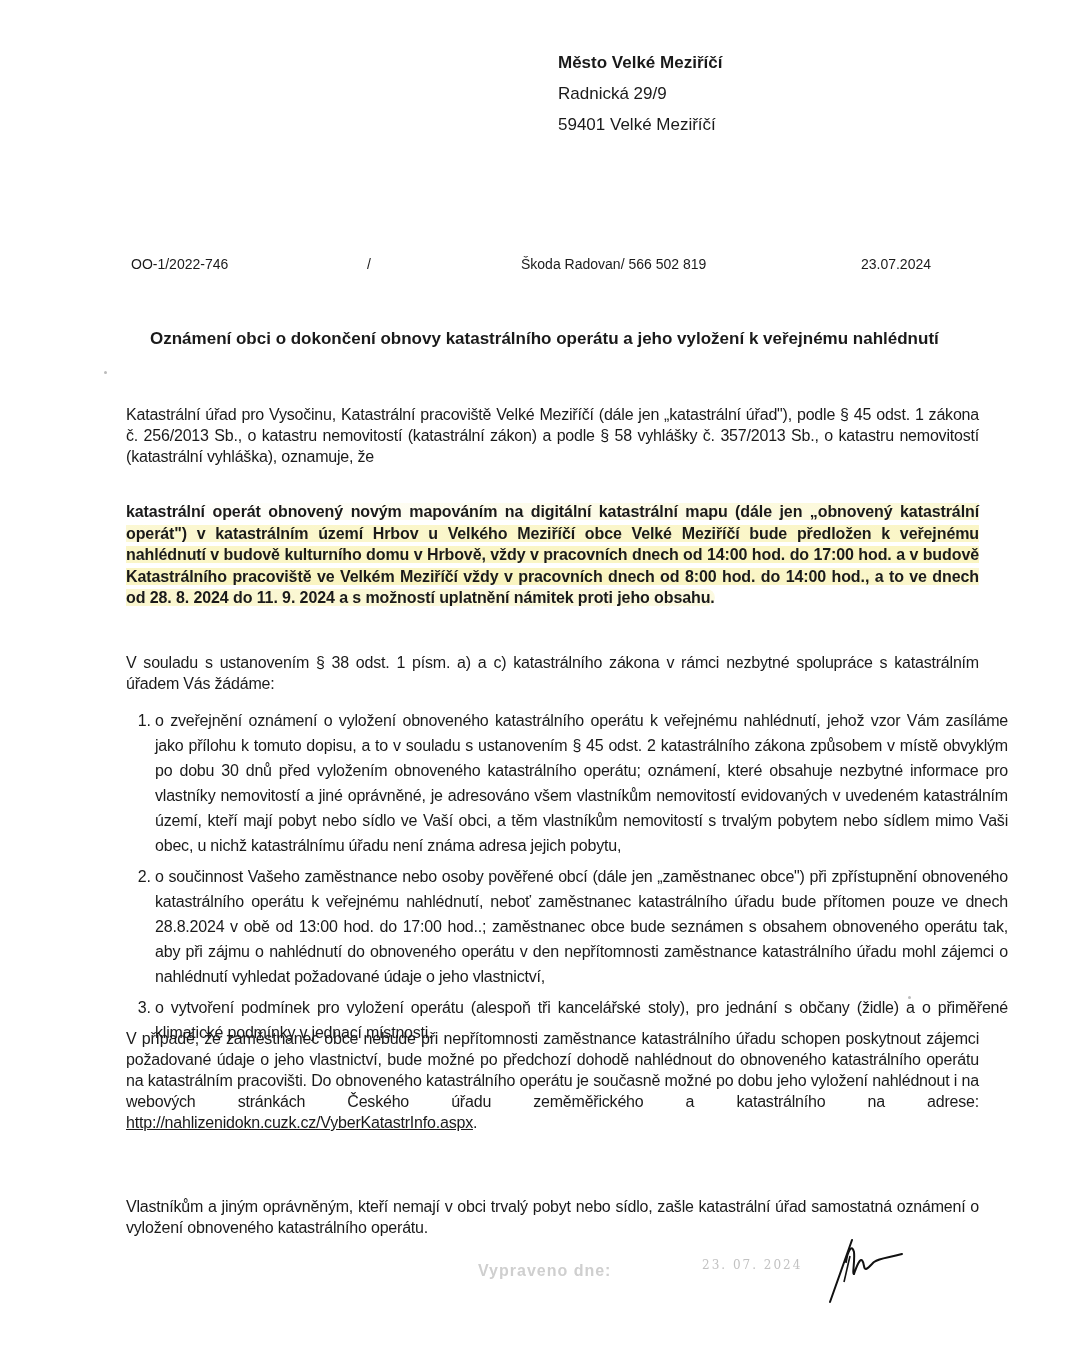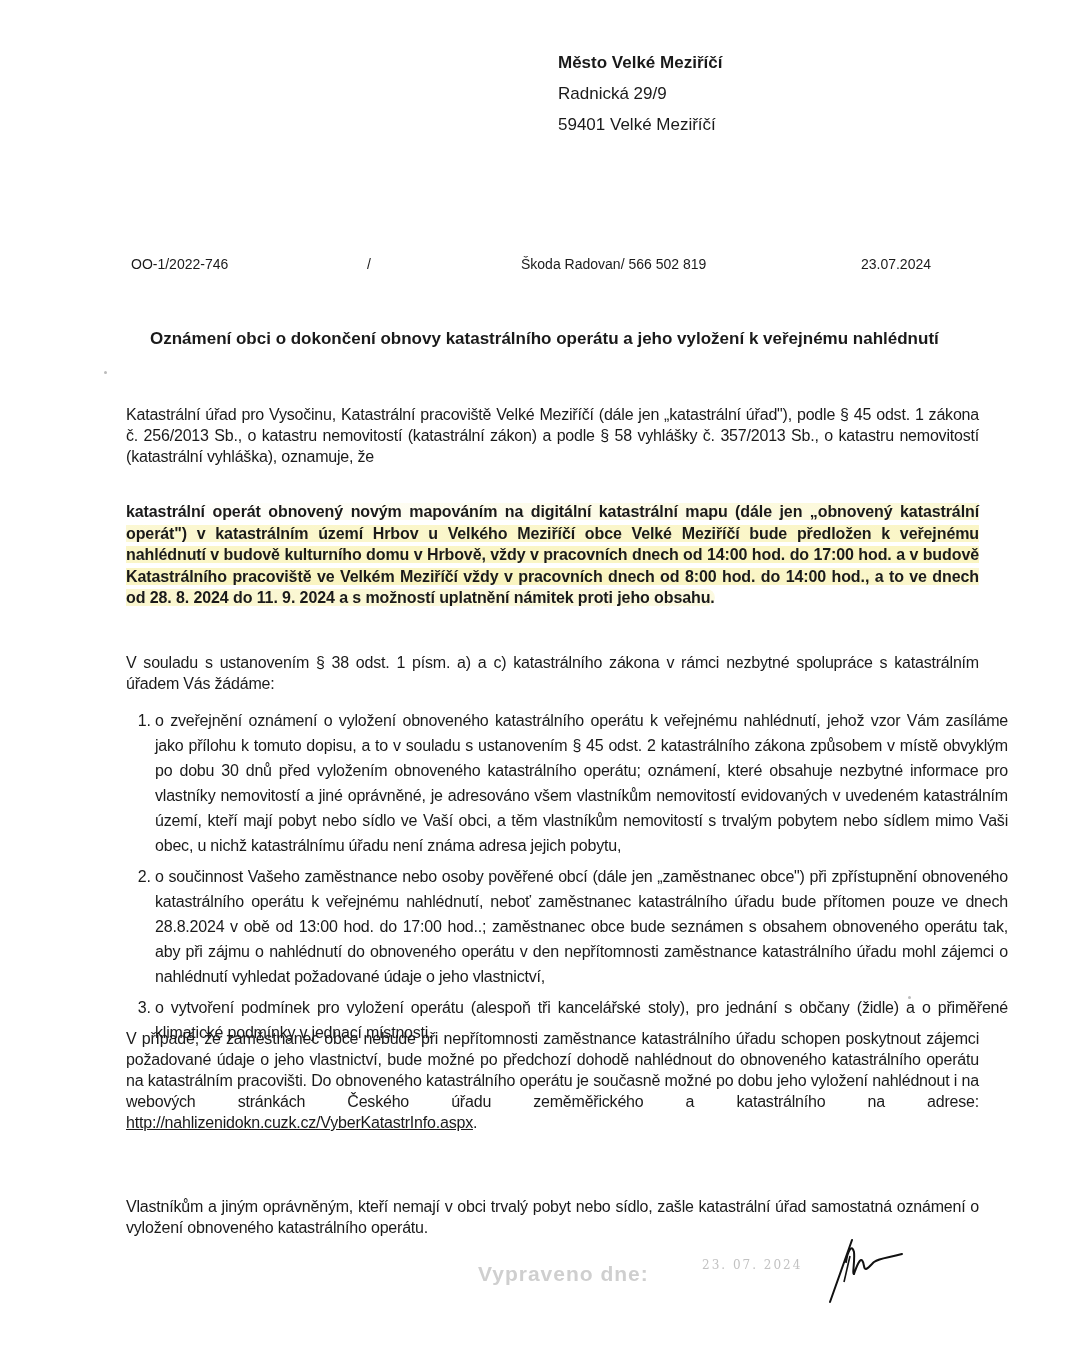--- a/index.html
+++ b/index.html
@@ -37,21 +37,21 @@
   ol.list {
     position: absolute; left: 126px; top: 708px; width: 853px; margin: 0; padding: 0 0 0 29px;
     font-size: 16px; line-height: 25px; text-align: justify; letter-spacing: -0.2px;
   }
   ol.list li { margin-bottom: 6px; padding-left: 0; }
   .p4 { top: 1028px; }
   .p5 { top: 1196px; }
   .link { text-decoration: underline; }
 
   .stamp {
-    position: absolute; left: 478px; top: 1262px; font-size: 21px;
+    position: absolute; left: 478px; top: 1262px; font-size: 16px;
     color: #cfcfcf; letter-spacing: 1px; font-weight: bold;
     filter: blur(0.4px);
   }
   .stamp-date {
     position: absolute; left: 702px; top: 1258px; font-size: 12px;
     color: #c2c2c2; font-family: "DejaVu Serif", serif; letter-spacing: 2px;
   }
   .signature { position: absolute; left: 822px; top: 1232px; width: 90px; height: 74px; }
   .dot { position: absolute; width: 3px; height: 3px; border-radius: 50%; background: #bbb; }
 </style>

